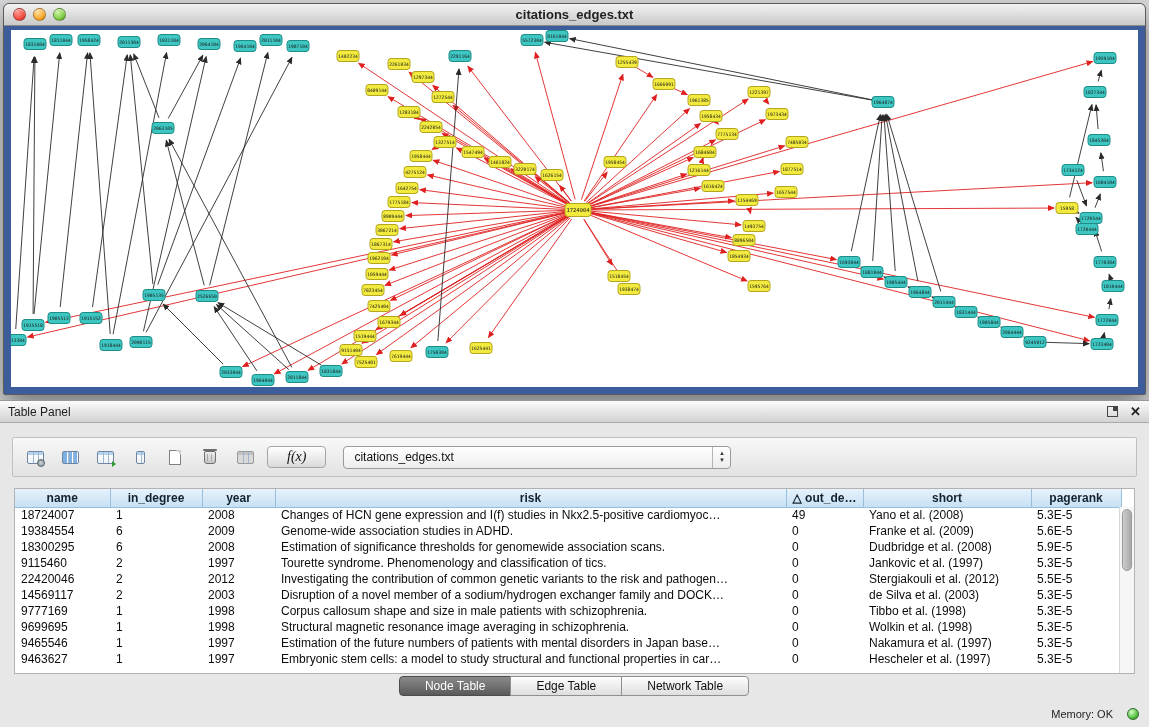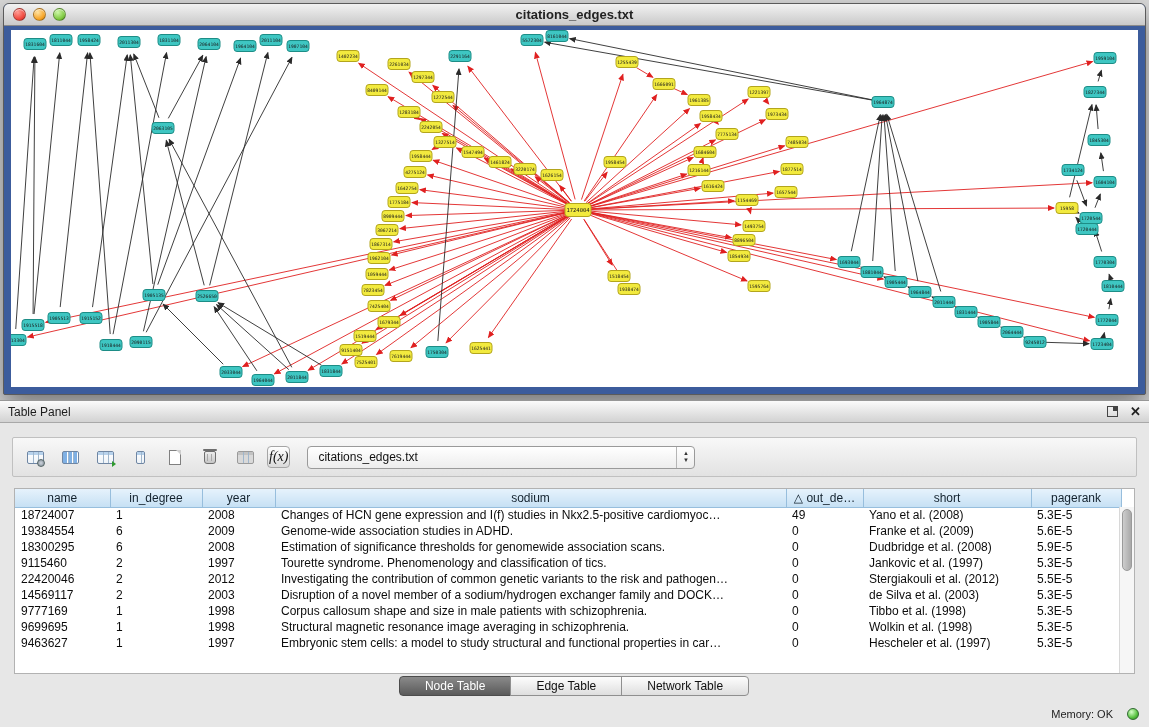--- a/index.html
+++ b/index.html
@@ -73,36 +73,36 @@
   .idoc::after { content:""; position:absolute; top:-1px; right:-1px; width:0; height:0;
                  border-top:5px solid #cfcfcf; border-left:5px solid transparent; }
   .itrash { width:12px; height:13px; border:1px solid #6e6e6e; border-radius:2px 2px 3px 3px;
             background:linear-gradient(#ececec,#c6c6c6); position:relative; }
   .itrash::before { content:""; position:absolute; top:-3px; left:-2px; width:14px; height:2px;
                     background:#6e6e6e; border-radius:1px; }
   .itrash::after { content:""; position:absolute; left:2px; right:2px; top:2px; bottom:2px;
                    background:repeating-linear-gradient(90deg,#a8a8a8 0 1px,transparent 1px 4px); }
   .fx-btn { font-family:"Liberation Serif", serif; font-style:italic; font-size:14px; color:#111;
             border:1px solid #a5a5a5; border-radius:4px; background:linear-gradient(#ffffff,#dadada);
-            padding:2px 1px; cursor:pointer; }
+            padding:2px 19px; cursor:pointer; }
   .dropdown {
     width:388px; height:23px; margin-left:8px; background:linear-gradient(#ffffff,#ededed);
     border:1px solid #9a9a9a; border-radius:4px; display:flex; align-items:center; cursor:pointer;
   }
   .dropdown .dd-label { flex:1; font-size:12px; color:#111; padding:0 10px; white-space:nowrap; overflow:hidden; }
   .dropdown .dd-stepper { width:18px; height:100%; border-left:1px solid #b5b5b5;
     display:flex; flex-direction:column; align-items:center; justify-content:center; font-size:6px; color:#333; line-height:1.1; }
 
   .table-wrap {
     position:absolute; top:87px; left:14px; right:14px; height:186px;
     background:#fff; border:1px solid #b2b2b2; overflow:hidden;
   }
   table.data { border-collapse:collapse; table-layout:fixed; width:1106px; }
   table.data th {
-    height:18px; font-size:12px; font-weight:normal; color:#13222e;
+    height:18px; font-size:12px; font-weight:bold; color:#13222e;
     background:linear-gradient(#e6f2fc,#c6e0f4); border-right:1px solid #97bedd; border-bottom:1px solid #97bedd;
     overflow:hidden; white-space:nowrap; text-align:center; cursor:pointer;
   }
   table.data td {
     height:16px; font-size:12px; color:#0c0c0c; padding:0 6px;
     white-space:nowrap; overflow:hidden;
   }
   td.center { text-align:left; }
   .c0{width:95px;} .c1{width:92px;} .c2{width:73px;} .c3{width:511px;} .c4{width:77px;} .c5{width:168px;} .c6{width:90px;}
   .vscroll { position:absolute; top:18px; right:0; bottom:0; width:15px;
@@ -724,21 +724,21 @@
           <col class="c3">
           <col class="c4">
           <col class="c5">
           <col class="c6">
       </colgroup>
       <thead>
           <tr id="header-row">
             <th class="c0">name</th>
             <th class="c1">in_degree</th>
             <th class="c2">year</th>
-            <th class="c3">sodium</th>
+            <th class="c3">risk</th>
             <th class="c4">△ out_de…</th>
             <th class="c5">short</th>
             <th class="c6">pagerank</th>
           </tr>
         </thead>
       <tbody id="table-body">
           <tr>
             <td class="c0">18724007</td>
             <td class="c1">1</td>
             <td class="c2">2008</td>
@@ -804,20 +804,29 @@
           <tr>
             <td class="c0">9699695</td>
             <td class="c1">1</td>
             <td class="c2">1998</td>
             <td class="c3">Structural magnetic resonance image averaging in schizophrenia.</td>
             <td class="c4">0</td>
             <td class="c5 center">Wolkin et al. (1998)</td>
             <td class="c6">5.3E-5</td>
           </tr>
           <tr>
+            <td class="c0">9465546</td>
+            <td class="c1">1</td>
+            <td class="c2">1997</td>
+            <td class="c3">Estimation of the future numbers of patients with mental disorders in Japan base…</td>
+            <td class="c4">0</td>
+            <td class="c5 center">Nakamura et al. (1997)</td>
+            <td class="c6">5.3E-5</td>
+          </tr>
+          <tr>
             <td class="c0">9463627</td>
             <td class="c1">1</td>
             <td class="c2">1997</td>
             <td class="c3">Embryonic stem cells: a model to study structural and functional properties in car…</td>
             <td class="c4">0</td>
             <td class="c5 center">Hescheler et al. (1997)</td>
             <td class="c6">5.3E-5</td>
           </tr>
         </tbody>
     </table>

